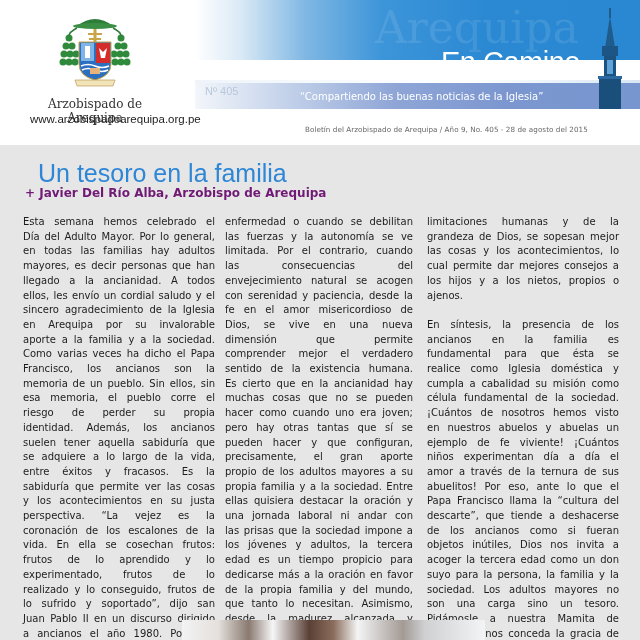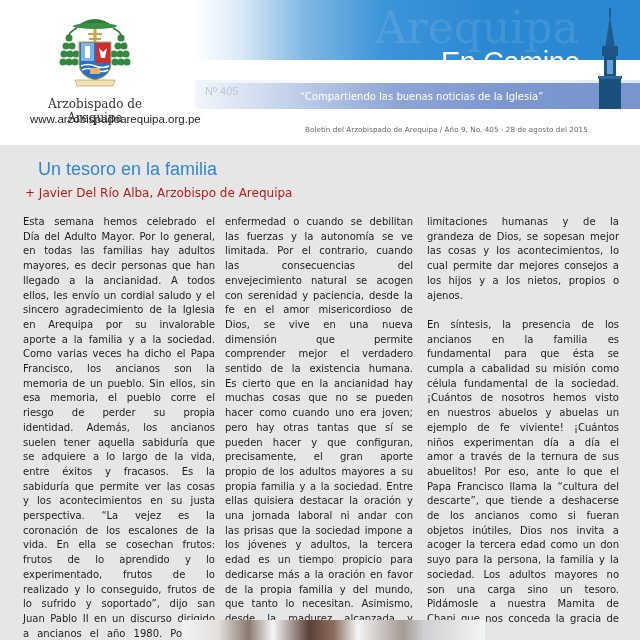--- a/index.html
+++ b/index.html
@@ -29,23 +29,23 @@
   .tagline { position: absolute; left: 300px; top: 91px; font-family: "DejaVu Sans", sans-serif;
     font-size: 10px; color: #ffffff; }
   .tower { position: absolute; left: 590px; top: 8px; width: 40px; height: 101px; }
 
   .bulletin-meta { position: absolute; left: 305px; top: 125px; font-family: "DejaVu Sans", sans-serif;
     font-size: 7.2px; color: #666; letter-spacing: 0.05px; }
 
   
   .article { position: absolute; left: 0; top: 145px; width: 640px; height: 495px; background: #e6e6e6; }
   .title { position: absolute; left: 38px; top: 14px; font-family: "Liberation Sans", sans-serif;
-    font-size: 18px; color: #2e86d6; }
+    font-size: 25px; color: #2e86d6; }
   .author { position: absolute; left: 25px; top: 41px; font-family: "DejaVu Sans", sans-serif;
-    font-size: 12px; font-weight: normal; color: #b91c1c; }
+    font-size: 12px; font-weight: bold; color: #701a75; }
 
   .col { position: absolute; top: 70px; font-family: "DejaVu Sans", sans-serif; font-size: 10px;
     line-height: 14.7px; color: #1c1c1c; }
   .col1 { left: 23px; width: 192px; }
   .col2 { left: 225px; width: 188px; }
   .col3 { left: 427px; width: 192px; }
   .line { display: block; text-align: justify; text-align-last: justify; white-space: nowrap; }
   .line.last { text-align-last: left; }
 
   .photo { position: absolute; left: 182px; top: 475px; width: 303px; height: 30px;
@@ -198,20 +198,21 @@
       <span class="line">grandeza de Dios, se sopesan mejor</span>
       <span class="line">las cosas y los acontecimientos, lo</span>
       <span class="line">cual permite dar mejores consejos a</span>
       <span class="line">los hijos y a los nietos, propios o</span>
       <span class="line last">ajenos.</span>
     </div>
     <div style="margin-top:14.7px">
       <span class="line">En síntesis, la presencia de los</span>
       <span class="line">ancianos en la familia es</span>
       <span class="line">fundamental para que ésta se</span>
+      <span class="line">realice como Iglesia doméstica y</span>
       <span class="line">cumpla a cabalidad su misión como</span>
       <span class="line">célula fundamental de la sociedad.</span>
       <span class="line">¡Cuántos de nosotros hemos visto</span>
       <span class="line">en nuestros abuelos y abuelas un</span>
       <span class="line">ejemplo de fe viviente! ¡Cuántos</span>
       <span class="line">niños experimentan día a día el</span>
       <span class="line">amor a través de la ternura de sus</span>
       <span class="line">abuelitos! Por eso, ante lo que el</span>
       <span class="line">Papa Francisco llama la “cultura del</span>
       <span class="line">descarte”, que tiende a deshacerse</span>

